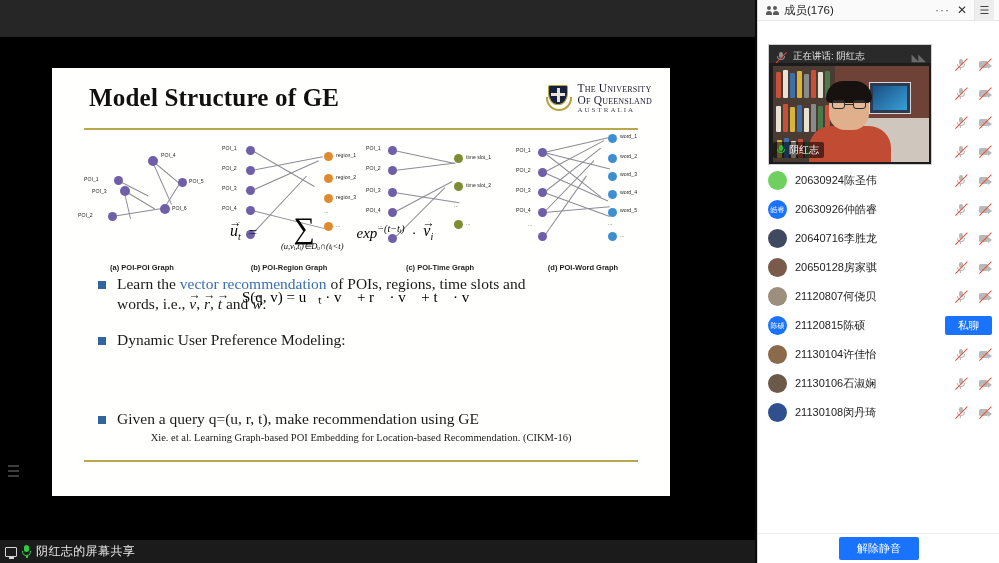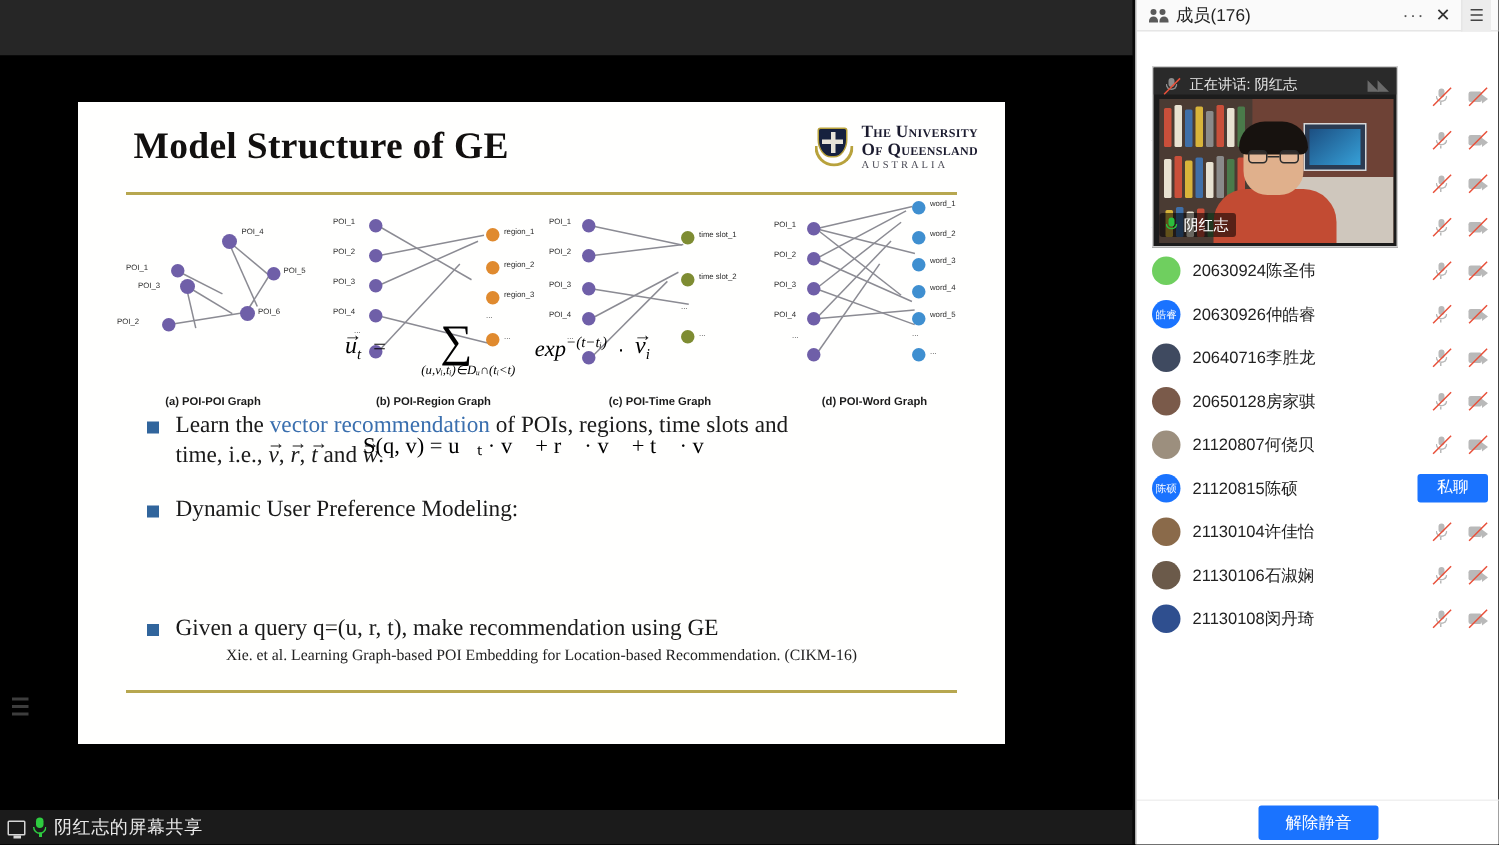--- a/index.html
+++ b/index.html
@@ -74,21 +74,21 @@
   .uq-crest .shield::before, .uq-crest .shield::after{
     content:""; position:absolute; background:#e8e4d8;
   }
   .uq-crest .shield::before { left: 8px; top:2px; width:2.5px; height:14px; }
   .uq-crest .shield::after  { left: 2px; top:7px; width:14px; height:2.5px; }
   .uq-crest .laurel {
     position:absolute; left:0; top:13px; width:26px; height:14px;
     border:2px solid #b8a23c; border-top:none; border-radius: 0 0 13px 13px;
   }
   .uq-text { font-family:"Liberation Serif", serif; color:#1a1a2e; line-height:1.06; }
-  .uq-text .l1, .uq-text .l2 { font-size: 11.5px; font-variant: small-caps; letter-spacing:.2px;font-weight:bold; }
+  .uq-text .l1, .uq-text .l2 { font-size: 11.5px; font-variant: small-caps; letter-spacing:.2px; }
   .uq-text .l3 { font-size: 7px; letter-spacing: 2px; color:#4a4a55; margin-top:1px; }
   .rule-top {
     position:absolute; left: 32px; top: 60px; width: 554px; height: 2px; background:#b7a74f;
   }
   .rule-bottom {
     position:absolute; left: 32px; top: 392px; width: 554px; height: 2px; background:#b7a74f;
   }
 
   
   .graphs { position:absolute; left: 20px; top: 64px; width: 578px; height: 140px; }
@@ -388,21 +388,21 @@
           <div class="gcap">(d) POI-Word Graph</div>
         </div>
       </div>
 
       <div class="bullets">
 
         <div class="blt-row">
           <div class="blt-sq"></div>
           <div class="blt-txt">
             <span>Learn the </span><span class="accent-blue">vector recommendation</span><span> of POIs, regions, time slots and</span><br>
-            <span>time, i.e., </span><span class="vecwrap math"><span class="arw">→</span><span>v</span></span>, <span class="vecwrap math"><span class="arw">→</span><span>r</span></span>, <span class="vecwrap math"><span class="arw">→</span><span>t</span></span><span> and </span><span class="vecwrap math"><span class="arw">→</span><span>w</span></span><span>.</span>
+            <span>words, i.e., </span><span class="vecwrap math"><span class="arw">→</span><span>v</span></span>, <span class="vecwrap math"><span class="arw">→</span><span>r</span></span>, <span class="vecwrap math"><span class="arw">→</span><span>t</span></span><span> and </span><span class="vecwrap math"><span class="arw">→</span><span>w</span></span><span>.</span>
           </div>
         </div>
 
         <div class="blt-row" style="margin-top:16px;">
           <div class="blt-sq"></div>
           <div class="blt-txt">Dynamic User Preference Modeling:</div>
         </div>
 
         <div class="blt-row" style="margin-top:59px;">
           <div class="blt-sq"></div>

